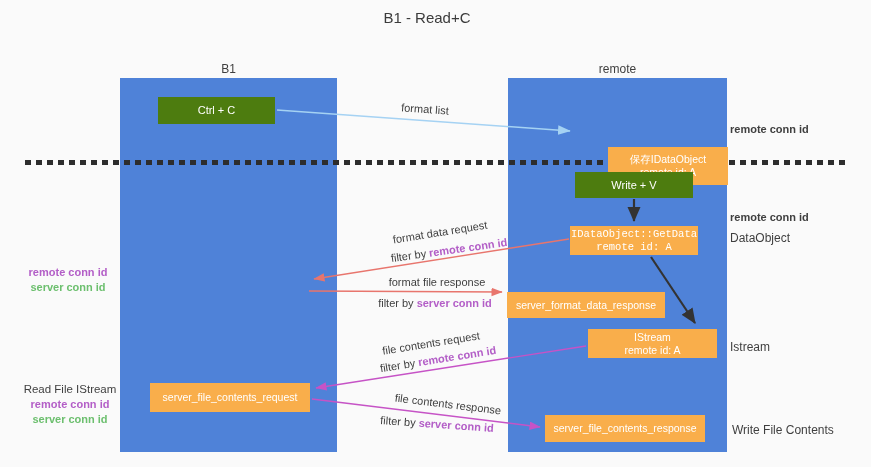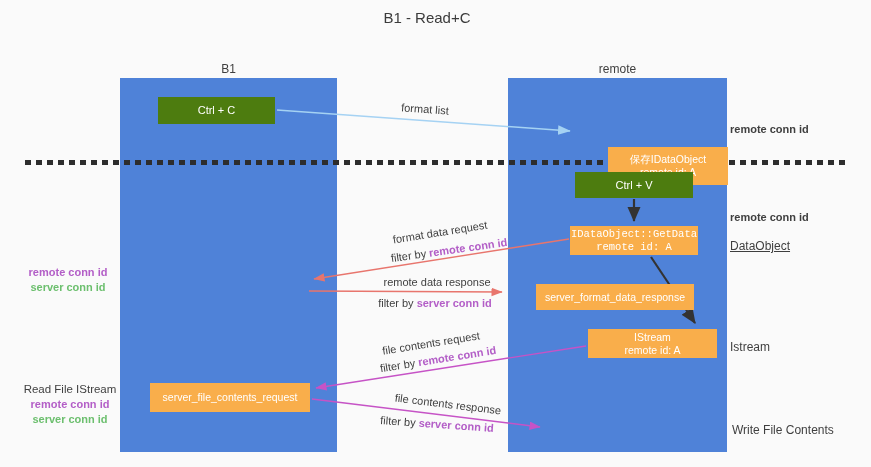--- a/index.html
+++ b/index.html
@@ -72,68 +72,71 @@
   <div class="box green" style="left:158px;top:97px;width:117px;height:27px;font-size:11px;">
     <span>Ctrl + C</span>
   </div>
 
   <div class="box orange" style="left:608px;top:119px;width:120px;height:38px;margin-top:28px;">
     <span class="l1">保存IDataObject</span>
     <span class="l2">remote id: A</span>
   </div>
 
   <div class="box green" style="left:575px;top:172px;width:118px;height:26px;font-size:11px;">
-    <span>Ctrl + V</span>
+    <span>Write + V</span>
   </div>
 
   <div class="box orange" style="left:570px;top:226px;width:128px;height:29px;font-family:Liberation Mono, monospace;">
     <span class="l1">IDataObject::GetData</span>
     <span class="l2">remote id: A</span>
   </div>
 
 
-  <div class="box orange" style="left:507px;top:284px;width:158px;height:26px;margin-left:29px;">
+  <div class="box orange" style="left:507px;top:292px;width:158px;height:26px;">
     <span>server_format_data_response</span>
   </div>
 
   <div class="box orange" style="left:588px;top:329px;width:129px;height:29px;">
     <span class="l1">IStream</span>
     <span class="l2">remote id: A</span>
   </div>
 
   <div class="box orange" style="left:150px;top:383px;width:160px;height:29px;text-align:right;">
     <span>server_file_contents_request</span>
   </div>
 
+  <div class="box orange" style="left:545px;top:415px;width:160px;height:27px;">
+    <span>server_file_contents_response</span>
+  </div>
 
   <div class="mid-label" style="left:425px;top:109px;transform:translate(-50%,-50%) rotate(4deg);">format list</div>
 
   <div class="mid-label" style="left:440px;top:232px;transform:translate(-50%,-50%) rotate(-9deg);">format data request</div>
   <div class="mid-label" style="left:449px;top:250px;transform:translate(-50%,-50%) rotate(-8deg);">
     <span class="pfx">filter by</span><span class="purple">remote conn id</span>
   </div>
 
-  <div class="mid-label" style="left:437px;top:282px;transform:translate(-50%,-50%);">remote data response</div>
+  <div class="mid-label" style="left:437px;top:282px;transform:translate(-50%,-50%);">format file response</div>
   <div class="mid-label" style="left:435px;top:303px;transform:translate(-50%,-50%);">
     <span class="pfx">filter by</span><span class="purple">server conn id</span>
   </div>
 
   <div class="mid-label" style="left:431px;top:343px;transform:translate(-50%,-50%) rotate(-9deg);">file contents request</div>
   <div class="mid-label" style="left:438px;top:359px;transform:translate(-50%,-50%) rotate(-9deg);">
     <span class="pfx">filter by</span><span class="purple">remote conn id</span>
   </div>
 
   <div class="mid-label" style="left:448px;top:404px;transform:translate(-50%,-50%) rotate(7deg);">file contents response</div>
   <div class="mid-label" style="left:437px;top:424px;transform:translate(-50%,-50%) rotate(4deg);">
     <span class="pfx">filter by</span><span class="purple">server conn id</span>
   </div>
 
   <div class="side-label side-small purple" style="left:730px;top:123px;">remote conn id</div>
   <div class="side-label side-small purple" style="left:730px;top:211px;">remote conn id</div>
-  <div class="side-label" style="left:730px;top:239px;text-decoration:underline;">DataObject</div>
+  <div class="side-label" style="left:730px;top:231px;">DataObject</div>
   <div class="side-label" style="left:730px;top:340px;">Istream</div>
   <div class="side-label" style="left:708px;top:423px;margin-left:24px;">Write File Contents</div>
 
   <div class="stack" style="left:18px;top:265px;width:100px;">
     <div class="purple">remote conn id</div>
     <div class="greentx">server conn id</div>
   </div>
 
   <div class="stack" style="left:18px;top:382px;width:104px;">
     <div style="color:#3f3f3f;font-size:11.5px;">Read File IStream</div>

